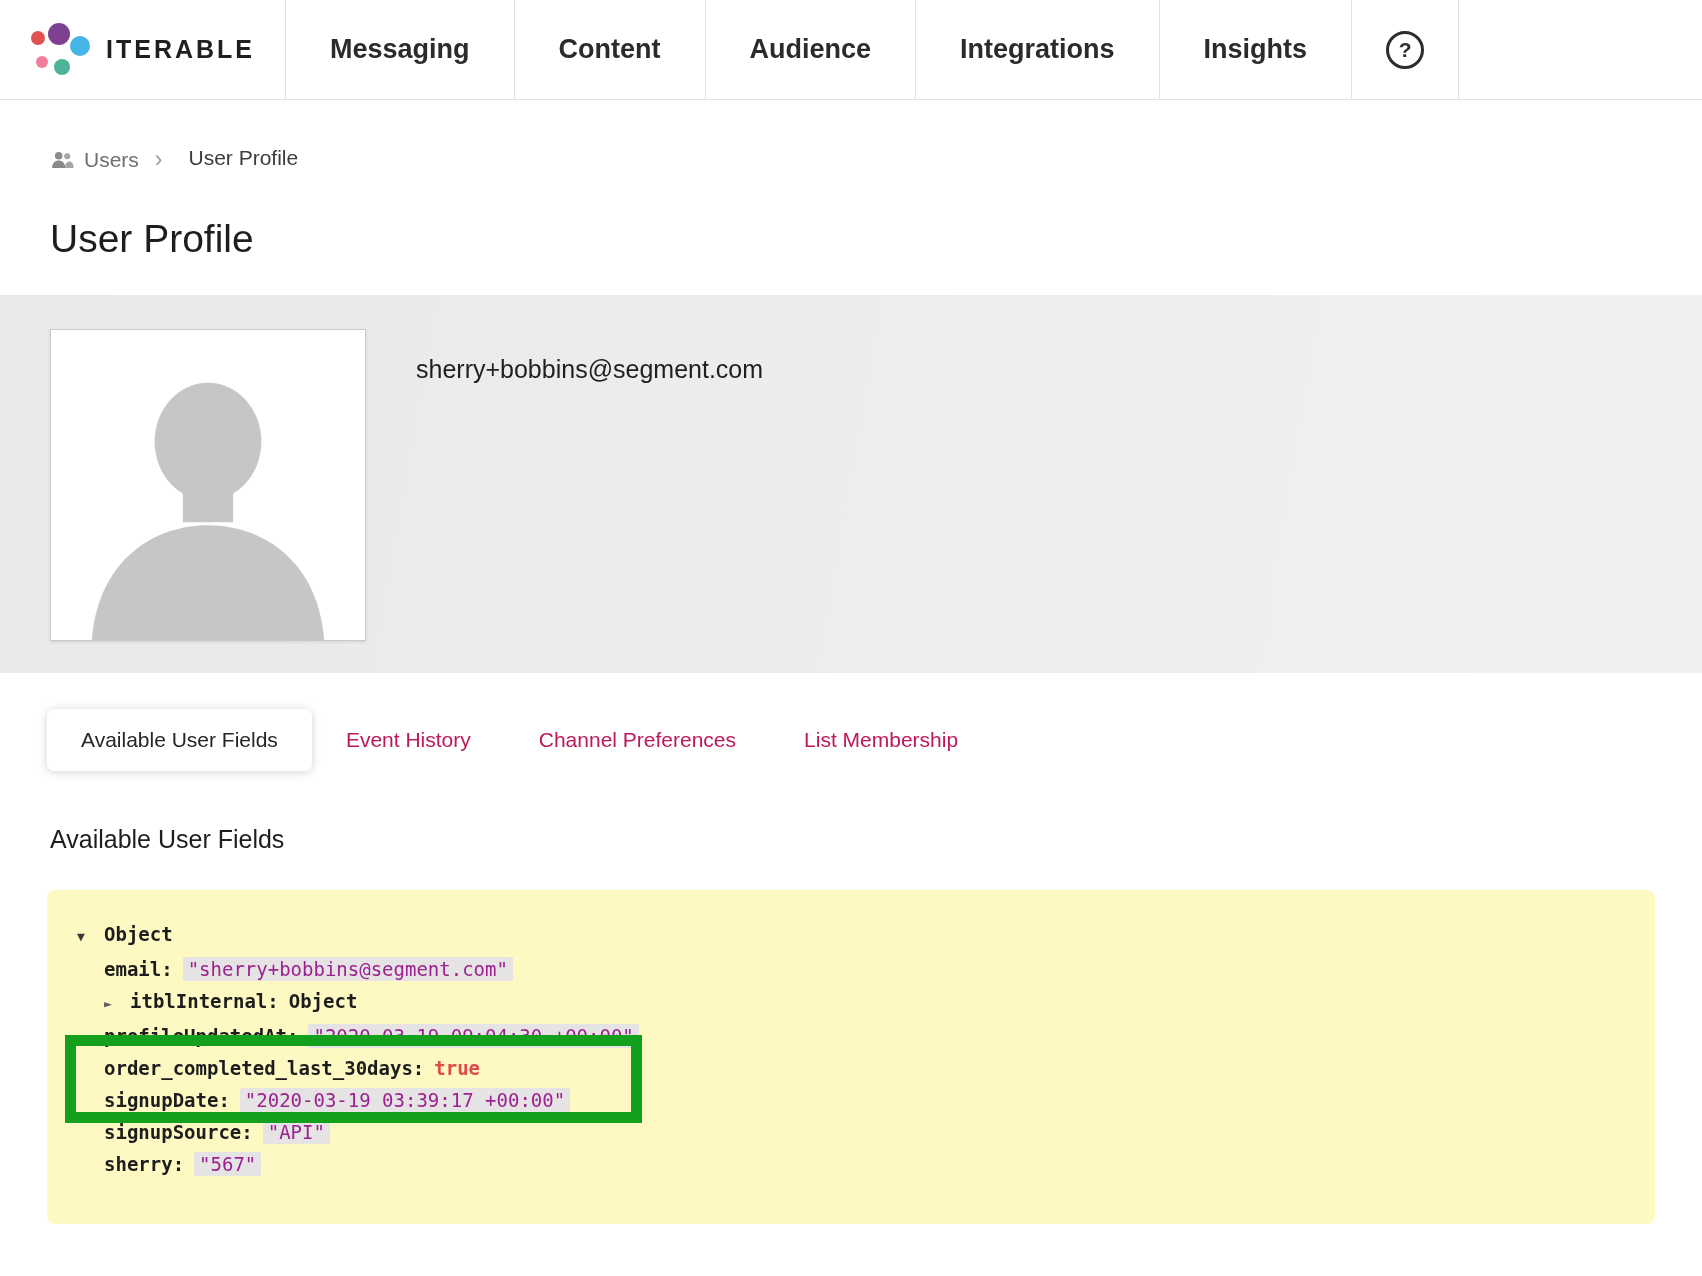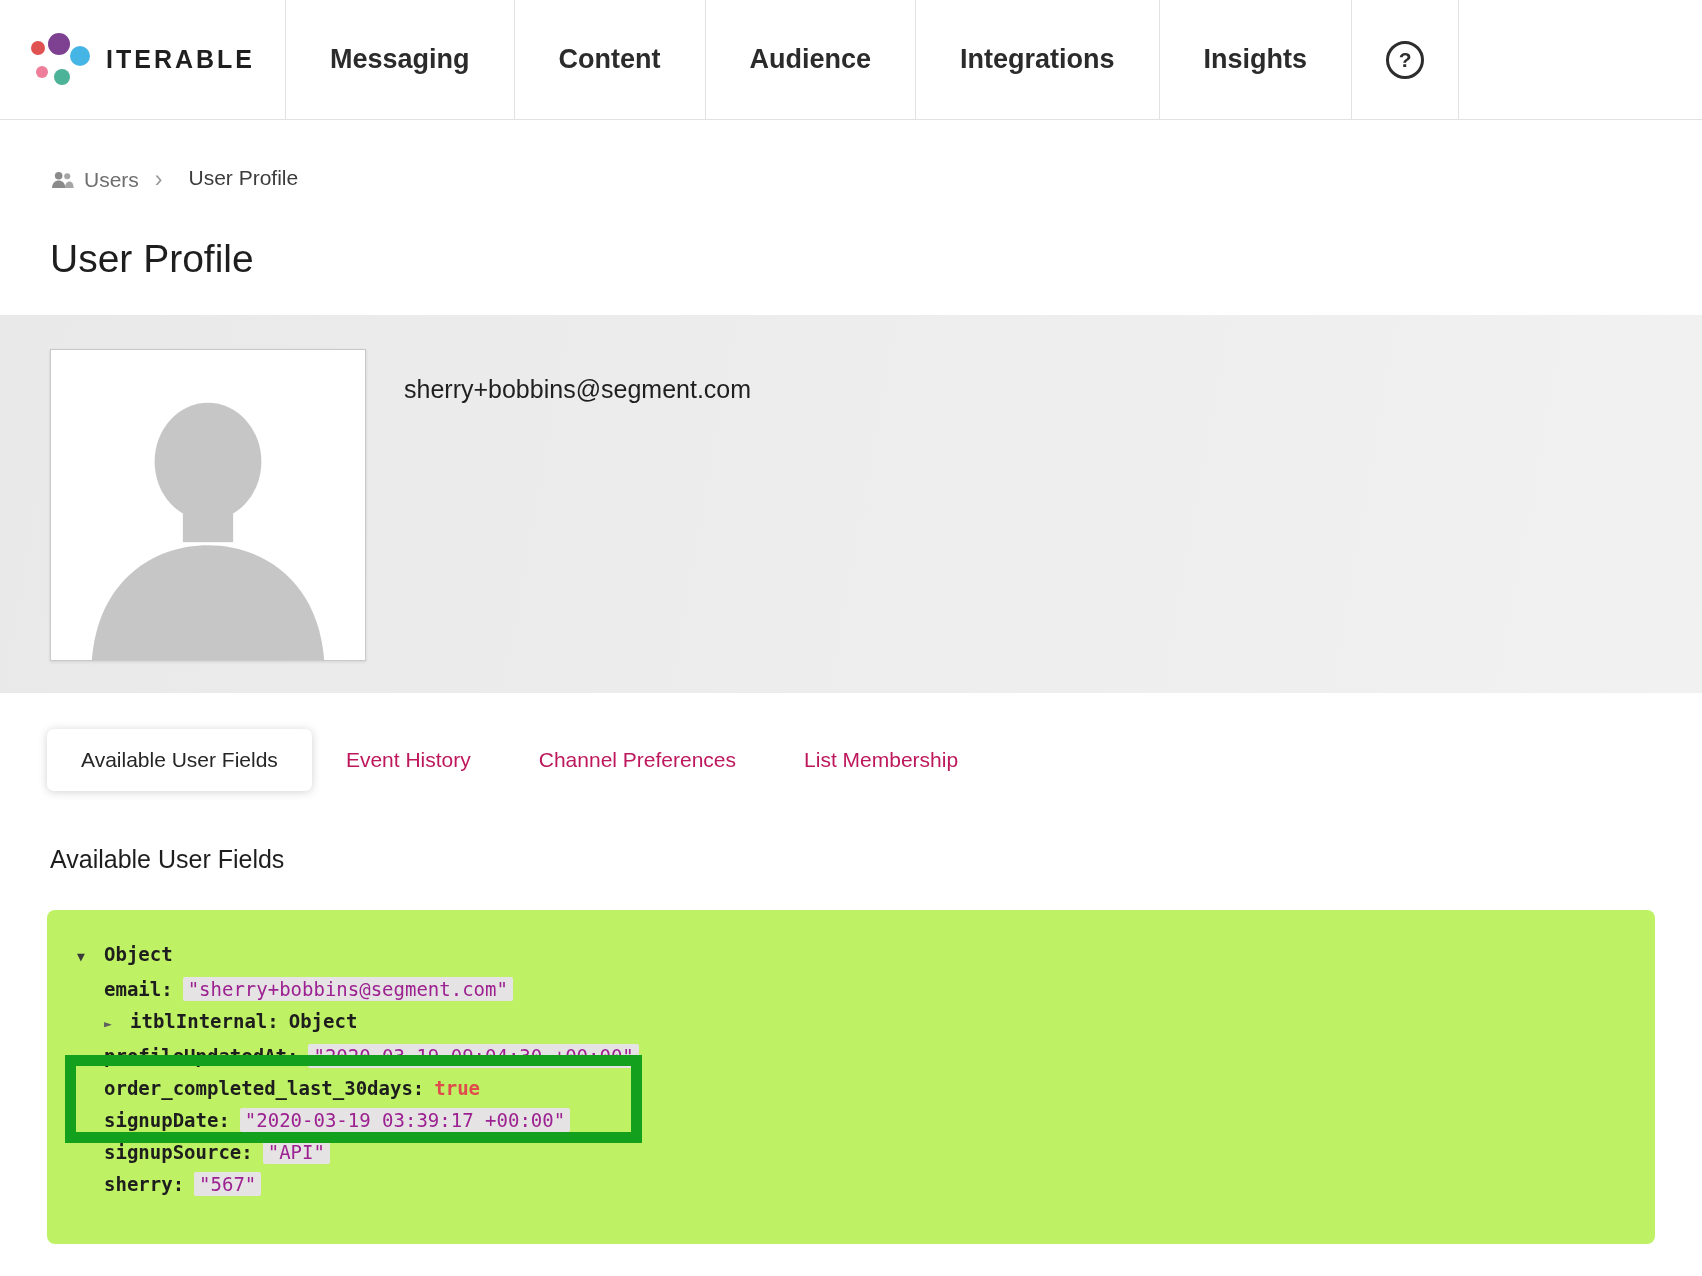--- a/index.html
+++ b/index.html
@@ -10,21 +10,21 @@
     min-height: 1276px;
     color: #222;
     overflow: hidden;
     position: relative;
   }
 
   
   .topnav {
     display: flex;
     align-items: stretch;
-    height: 120px;
+    height: 100px;
     background: #fff;
     border-bottom: 1px solid #e2e2e2;
   }
   .logo-cell {
     display: flex; align-items: center; gap: 16px;
     padding: 0 30px 0 28px;
     border-right: 1px solid #e2e2e2;
     cursor: pointer;
   }
   .brand {
@@ -74,21 +74,21 @@
     display: flex; gap: 38px;
   }
   .avatar-box {
     width: 316px; height: 312px;
     background: #fff;
     border: 1px solid #c9c9c9;
     box-shadow: 0 1px 3px rgba(0,0,0,.10);
     flex: 0 0 auto;
   }
   .avatar-box svg { display: block; }
-  .hero-email { font-size: 25px; color: #1f1f1f; margin-top: 26px; }
+  .hero-email { font-size: 25px; color: #1f1f1f; margin-top: 26px; margin-left: 12px; }
 
   
   .tabs { display: flex; align-items: flex-end; margin: 36px 0 0 47px; }
   .tab {
     padding: 19px 34px;
     font-size: 21px; color: #be185d;
     cursor: pointer; white-space: nowrap;
     background: transparent;
   }
   .tab.active {
@@ -100,21 +100,21 @@
 
   
   .section-heading {
     font-size: 25px; font-weight: 500; color: #1e1e1e;
     margin: 54px 0 0 50px;
   }
 
   
   .code-box {
     margin: 36px 47px 0 47px;
-    background: #bef264;
+    background: #fef9c3;
     border-radius: 8px;
     padding: 28px 38px 44px 30px;
     font-family: "DejaVu Sans Mono", monospace;
     font-size: 19px; line-height: 32px; color: #1d1d1d;
   }
   .code-row { white-space: nowrap; position: relative; }
   .child { margin-left: 27px; }
   .root-arrow {
     display: inline-block; width: 27px;
     font-size: 13px; color: #3a3a3a; cursor: pointer;

